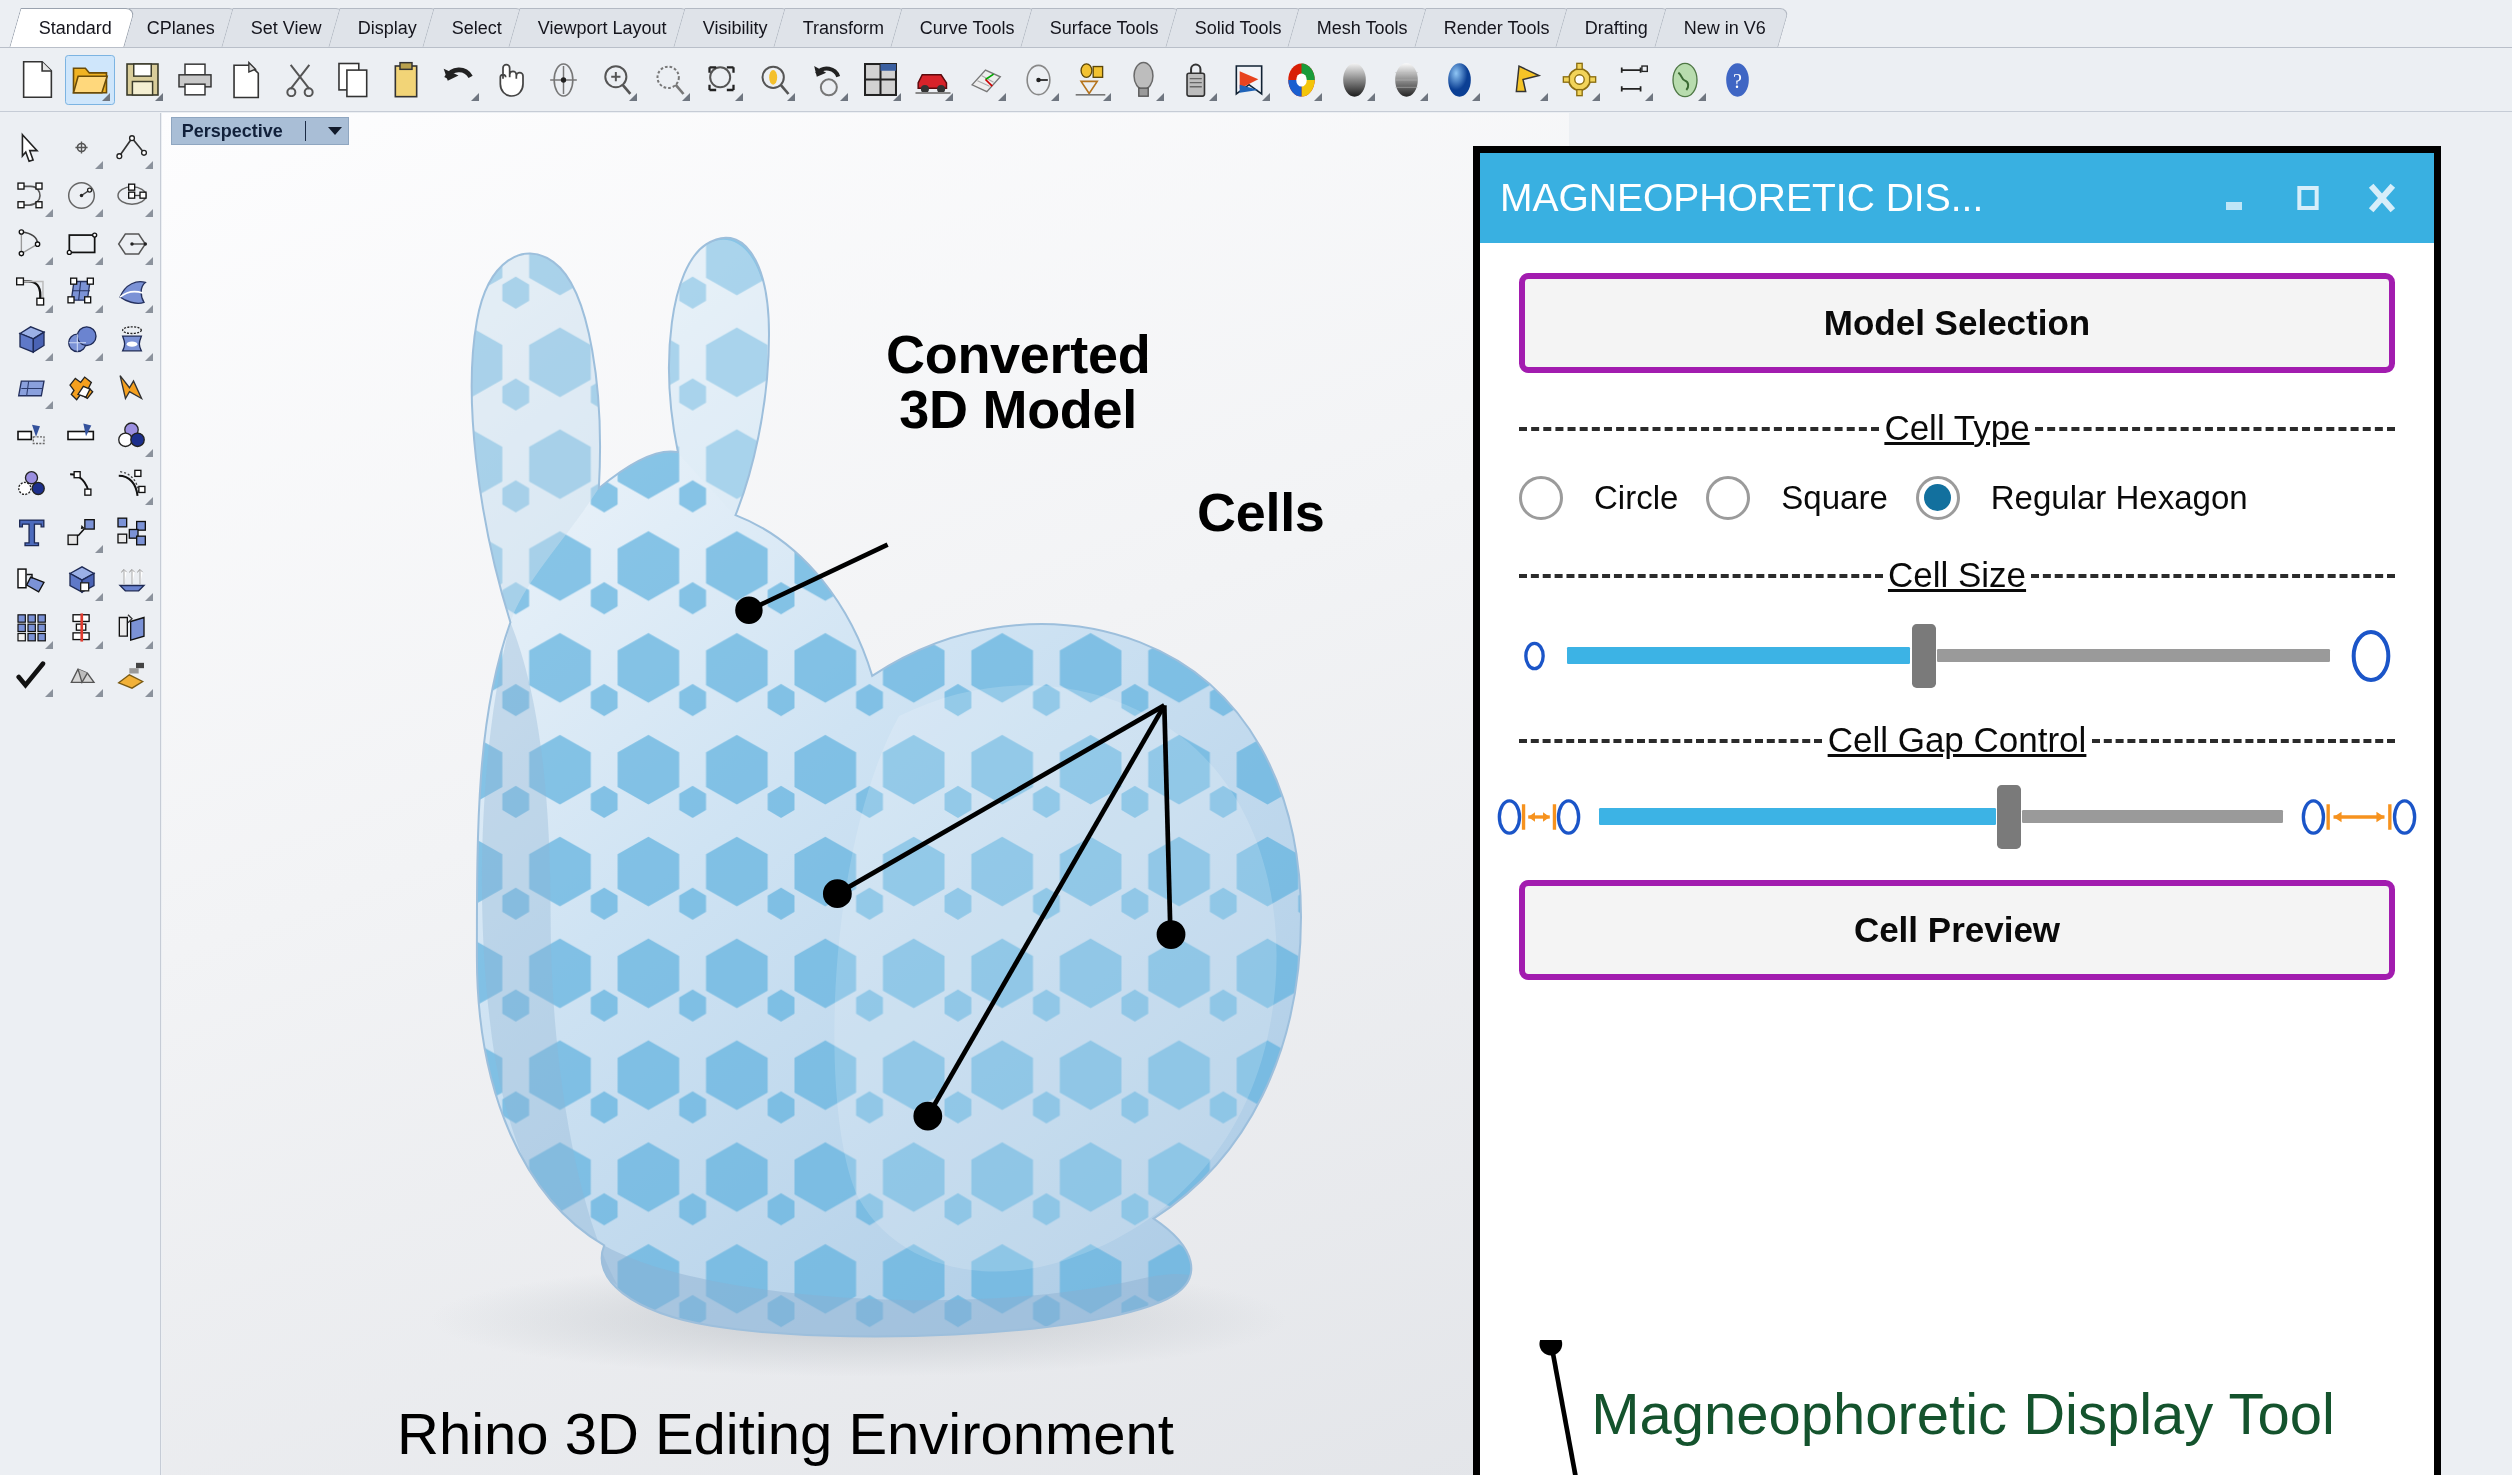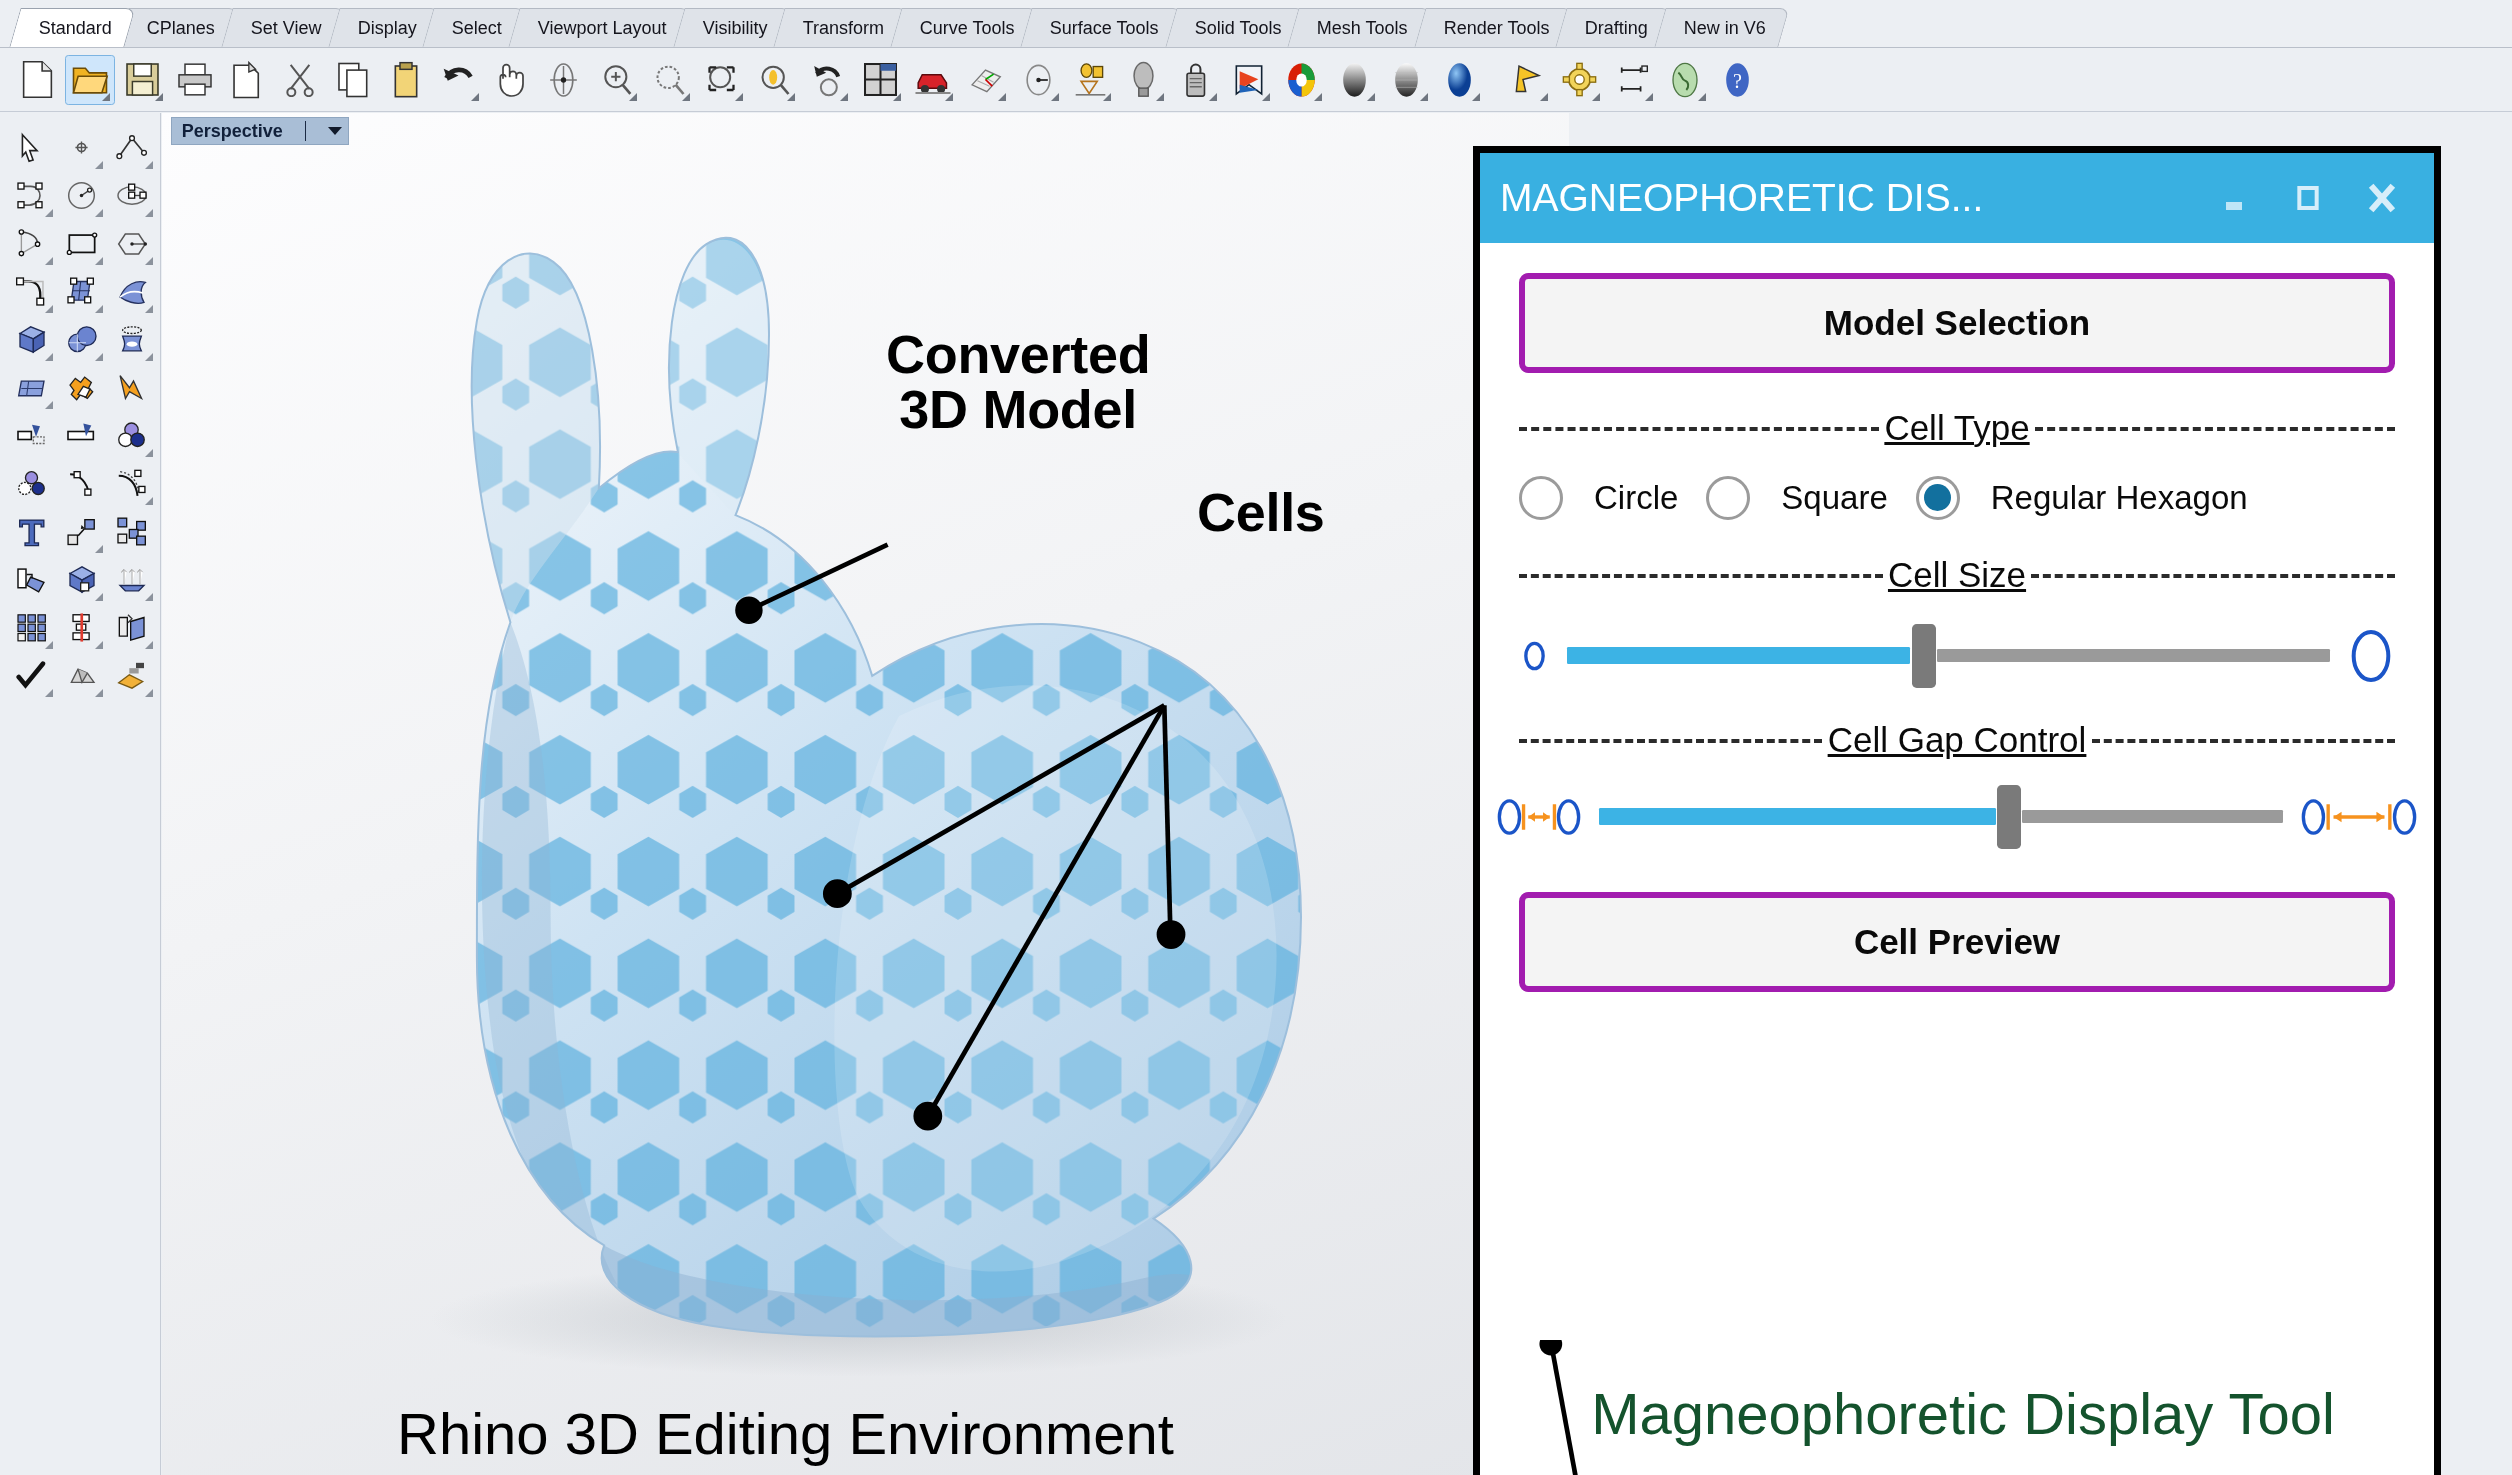--- a/index.html
+++ b/index.html
@@ -1046,21 +1046,21 @@
         <svg width="118" height="50" viewBox="0 0 176 74">
           <ellipse cx="20" cy="37" rx="15" ry="24" fill="none" stroke="#1b55c8" stroke-width="5"></ellipse>
           <ellipse cx="156" cy="37" rx="15" ry="24" fill="none" stroke="#1b55c8" stroke-width="5"></ellipse>
           <path d="M42 18v38M134 18v38" stroke="#f6921e" stroke-width="5"></path>
           <path d="M50 37h76" stroke="#f6921e" stroke-width="5"></path>
           <path d="M50 37l12-8v16zM126 37l-12-8v16z" fill="#f6921e"></path>
         </svg>
       </span>
     </div>
 
-    <div class="bigbtn" style="margin-top:50px">Cell Preview</div>
+    <div class="bigbtn" style="margin-top:38px">Cell Preview</div>
 
   </div>
 </div>
 
 <svg id="dlg-callout-line" width="402" height="154" viewBox="0 0 600 230">
   <line x1="165" y1="220" x2="126" y2="8" stroke="#000" stroke-width="7"></line>
   <circle cx="125" cy="6" r="17" fill="#000"></circle>
 </svg>
 
 <div id="caption-right">Magneophoretic Display Tool</div>

